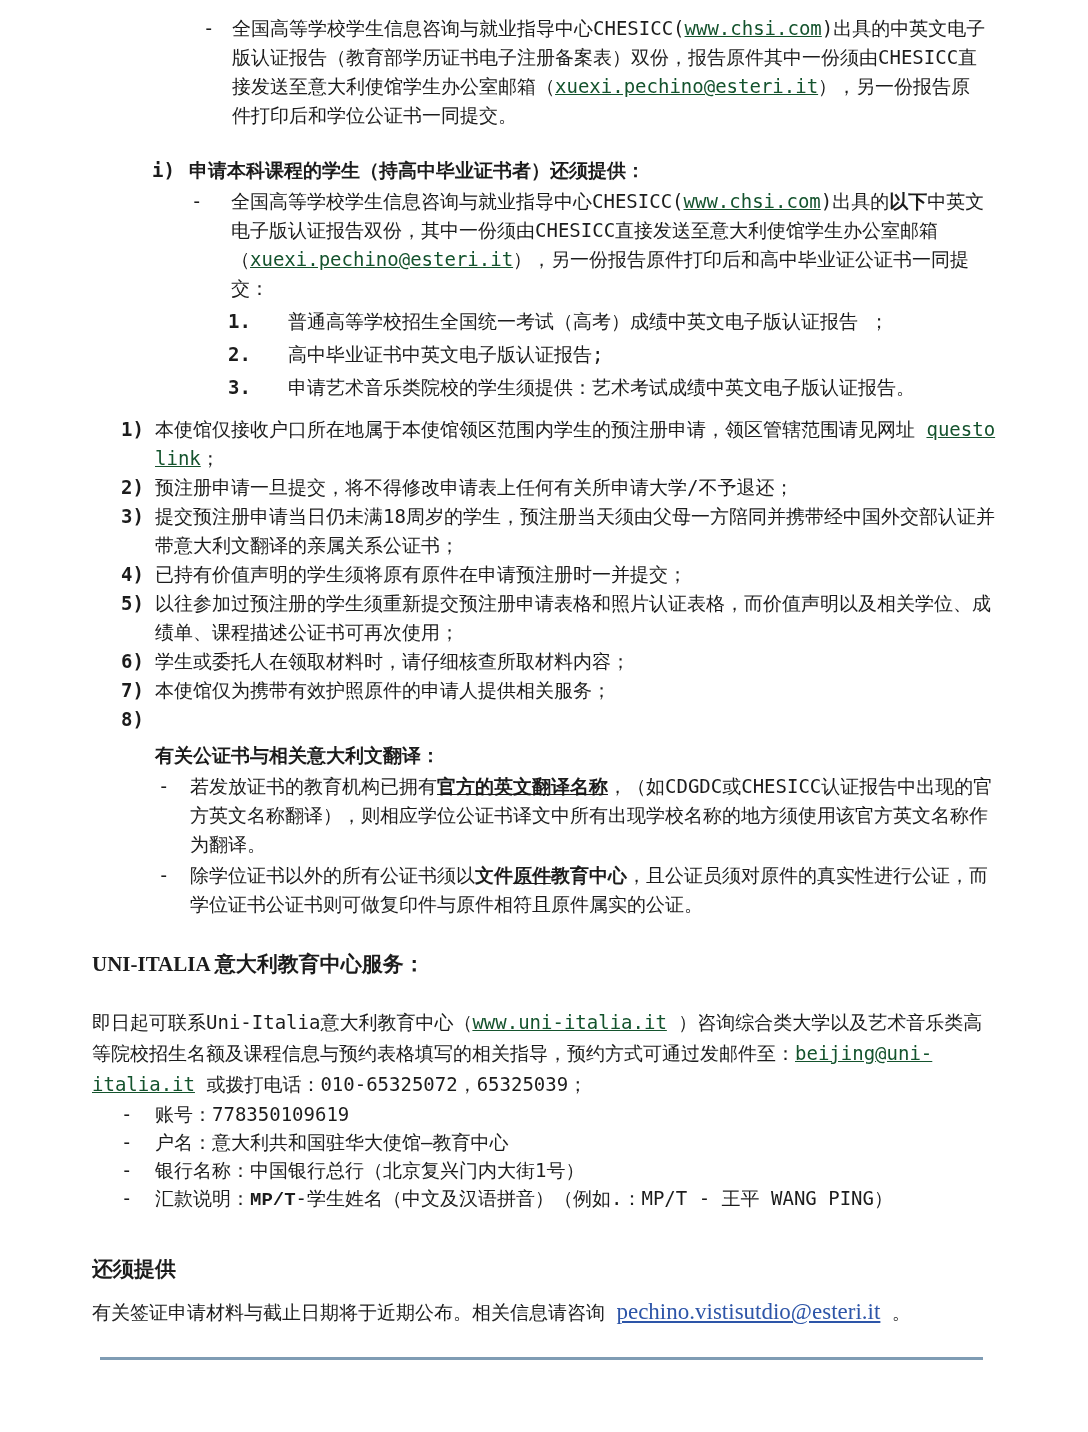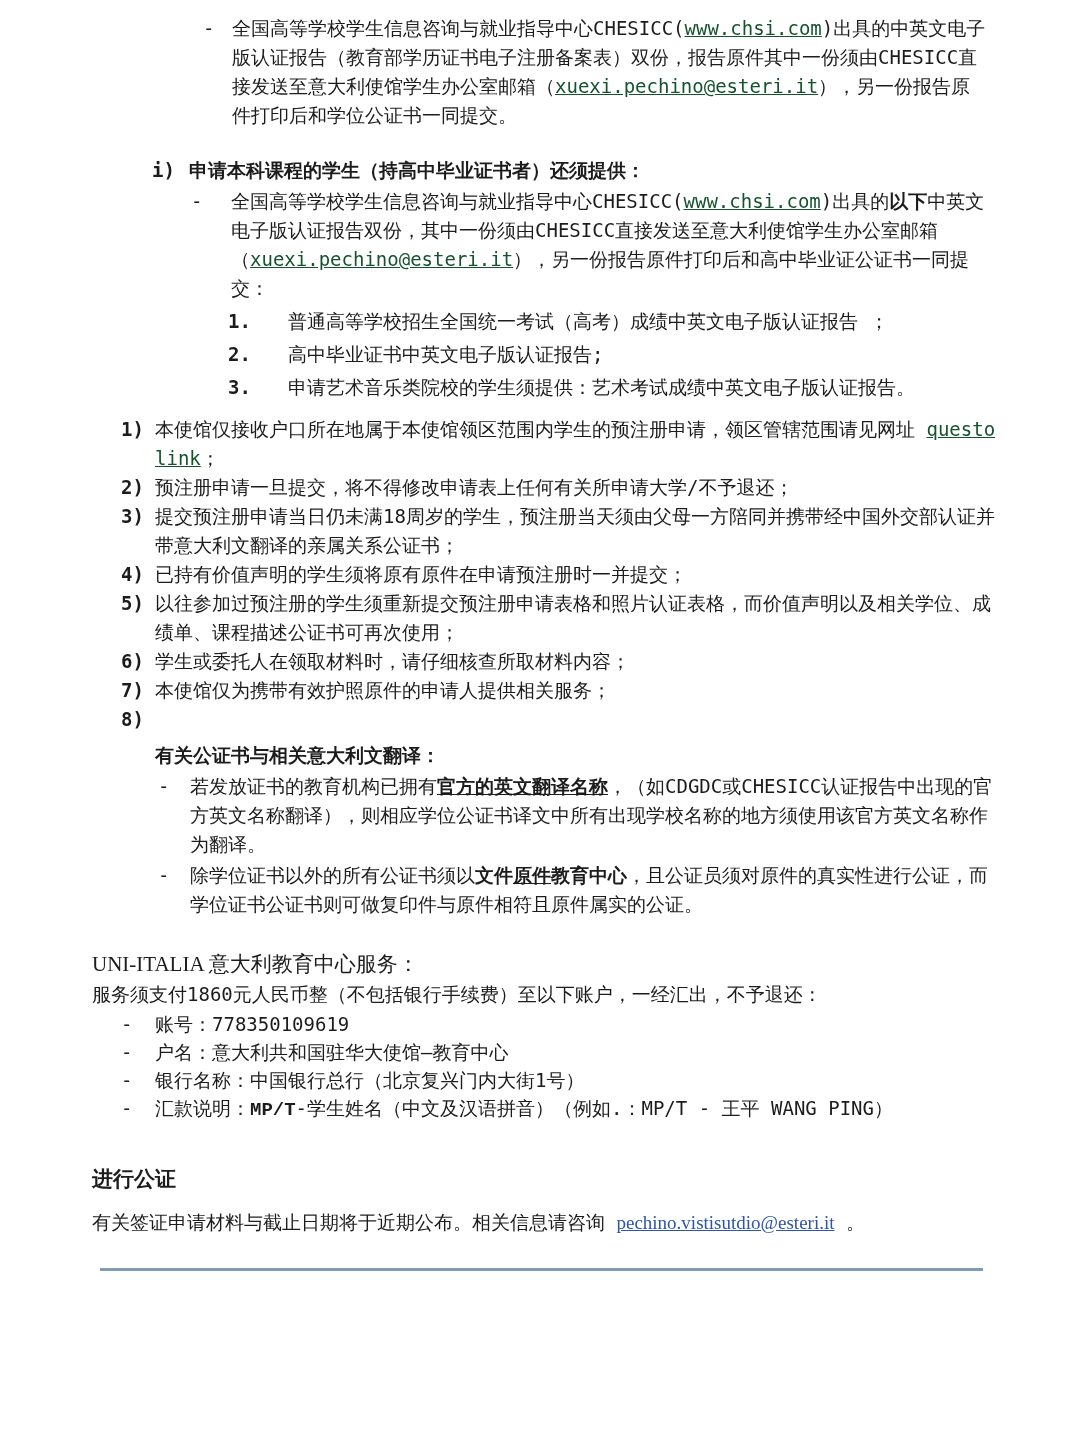--- a/index.html
+++ b/index.html
@@ -33,34 +33,34 @@
 
   
   .h1{margin:36px 0 0 92px;font-size:21px;font-weight:bold;line-height:30px;}
   .note{margin:0 90px 0 121px;line-height:29px;}
   .note.first{margin-top:13px;}
   .note .mk{width:34px;font-weight:bold;}
   .note-sub{margin:2px 95px 0 158px;line-height:29px;}
   .note-sub .mk{width:32px;}
 
   
-  .h-uni{margin:30px 0 0 92px;font-size:21px;font-weight:normal;line-height:30px;}
+  .h-uni{margin:30px 0 0 92px;font-size:21px;font-weight:bold;line-height:30px;}
   .uni-p{margin:28px 100px 0 92px;line-height:31px;}
   .uni-p2{margin:0 100px 0 92px;line-height:31px;}
   .uni-b{margin:0 95px 0 121px;line-height:28px;}
   .uni-b .mk{width:34px;}
 
   
   .h-visa{margin:40px 0 0 92px;font-size:21px;font-weight:bold;line-height:30px;}
   .visa-p{margin:13px 95px 0 92px;line-height:30px;}
 
   .sep{height:3px;background:#7f9cb4;margin:30px 105px 0 100px;}
 
   .link{color:#14532d;text-decoration:underline;cursor:pointer;}
-  .link-serif{color:#2d55a8;text-decoration:underline;cursor:pointer;font-family:"Liberation Serif",serif;font-size:19px;}
+  .link-serif{color:#2d55a8;text-decoration:underline;cursor:pointer;font-family:"Liberation Serif",serif;font-size:23px;}
   .bold{font-weight:bold;margin-top:36px;}
   .bold-u{font-weight:bold;text-decoration:underline;}
   .serif-run{font-family:"Liberation Serif",serif;}
   .mpt{font-family:Liberation Mono, monospace;font-weight:600;}
 </style>
 </head>
 <body>
 
 <div class="page">
 
@@ -130,37 +130,37 @@
     <span class="mk">-</span>
     <div class="tx"><span>若发放证书的教育机构已拥有</span><span class="bold-u">官方的英文翻译名称</span><span>，（如CDGDC或CHESICC认证报告中出现的官方英文名称翻译），则相应学位公证书译文中所有出现学校名称的地方须使用该官方英文名称作为翻译。</span></div>
   </div>
   <div class="row note-sub">
     <span class="mk">-</span>
     <div class="tx"><span>除学位证书以外的所有公证书须以</span><span class="bold">文件</span><span class="bold-u">原件</span><span class="bold">教育中心</span><span>，且公证员须对原件的真实性进行公证，而学位证书公证书则可做复印件与原件相符且原件属实的公证。</span></div>
   </div>
 
   <div class="h-uni"><span class="serif-run">UNI-ITALIA </span><span>意大利教育中心服务：</span></div>
 
-  <div class="uni-p2">服务须支付1860元人民币整（不包括银行手续费）至以下账户，一经汇出，不予退还：</div>
+  <div class="uni-p"><span>即日起可联系Uni-Italia意大利教育中心（</span><a class="link">www.uni-italia.it</a><span> ）咨询综合类大学以及艺术音乐类高等院校招生名额及课程信息与预约表格填写的相关指导，预约方式可通过发邮件至：</span><a class="link">beijing@uni-italia.it</a><span> 或拨打电话：010-65325072，65325039；</span></div>
 
   <div class="row uni-b">
     <span class="mk">-</span>
     <div class="tx">账号：778350109619</div>
   </div>
   <div class="row uni-b">
     <span class="mk">-</span>
     <div class="tx">户名：意大利共和国驻华大使馆—教育中心</div>
   </div>
   <div class="row uni-b">
     <span class="mk">-</span>
     <div class="tx">银行名称：中国银行总行（北京复兴门内大街1号）</div>
   </div>
   <div class="row uni-b">
     <span class="mk">-</span>
     <div class="tx"><span>汇款说明：</span><span class="mpt">MP/T</span><span>-学生姓名（中文及汉语拼音）（例如.：MP/T - 王平 WANG PING）</span></div>
   </div>
 
-  <div class="h-visa">进行公证</div>
+  <div class="h-visa">还须提供</div>
   <div class="visa-p"><span>有关签证申请材料与截止日期将于近期公布。相关信息请咨询 </span><a class="link-serif">pechino.vistisutdio@esteri.it</a><span> 。</span></div>
 
   <div class="sep"></div>
 
 </div>
 
 </body></html>

